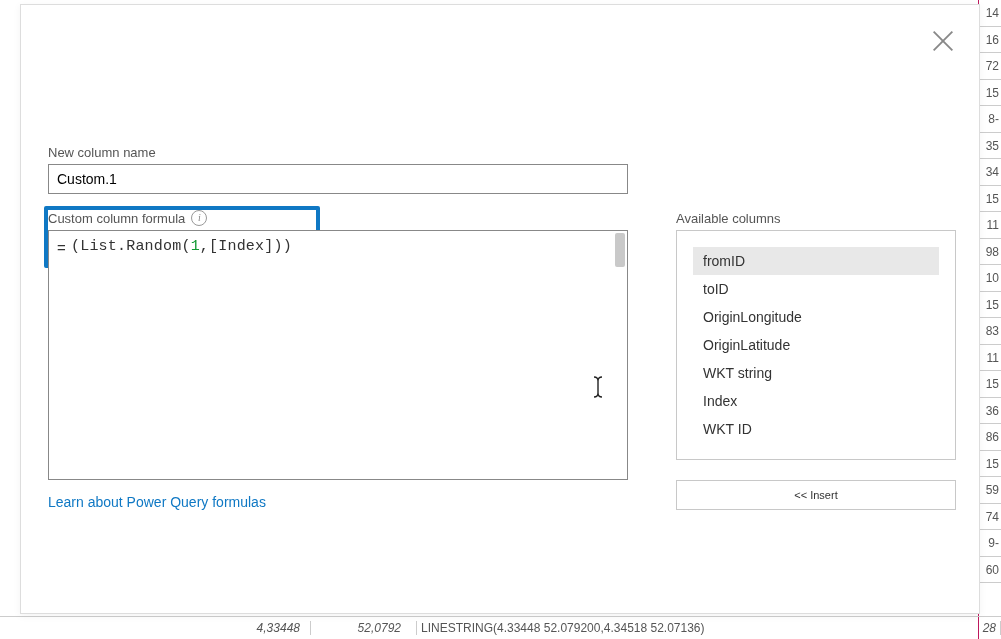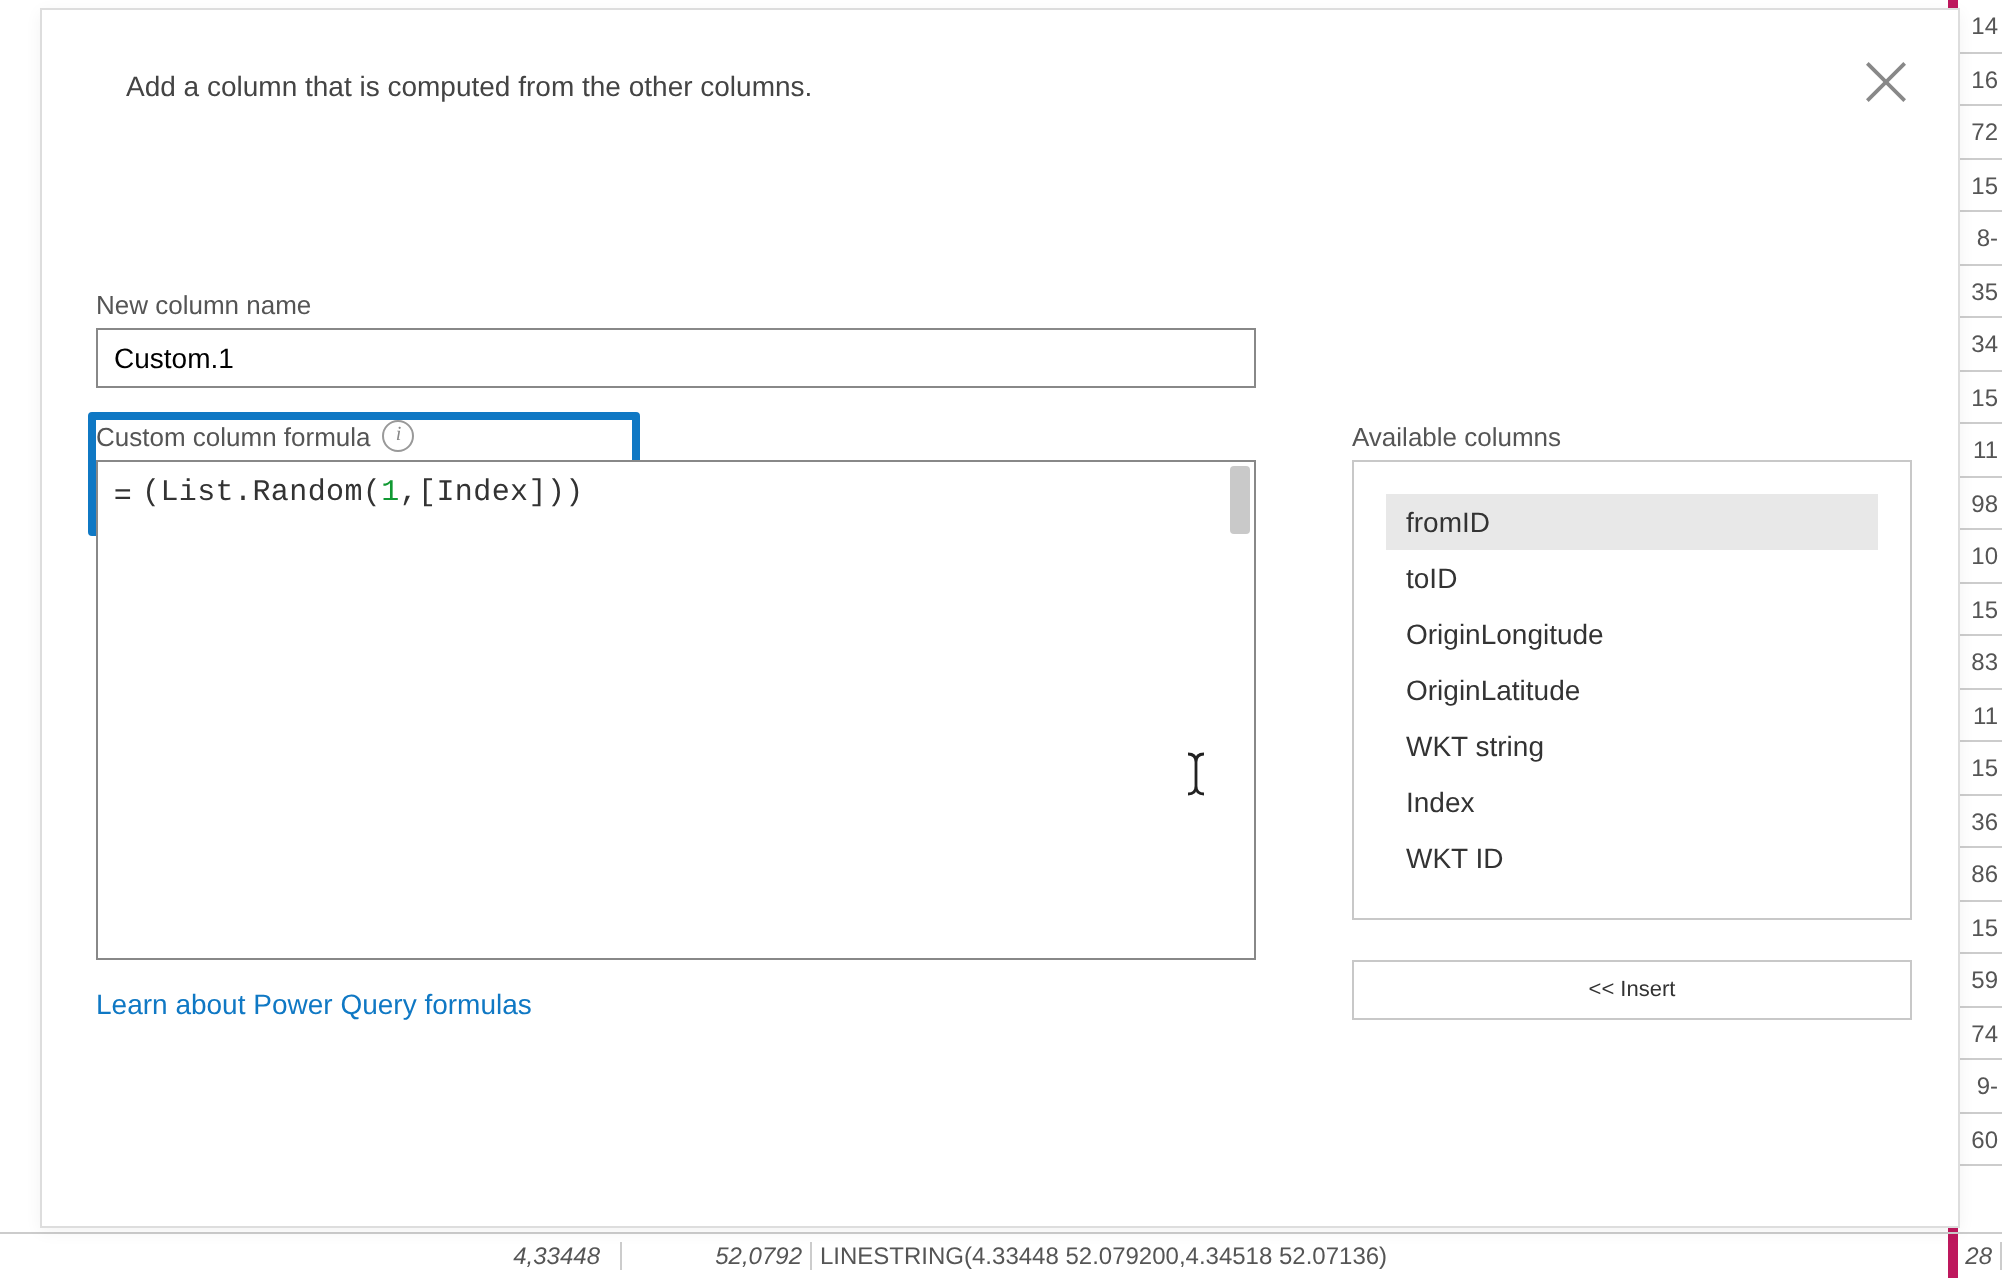--- a/index.html
+++ b/index.html
@@ -13,21 +13,21 @@
     background: #fff;
     overflow: hidden;
     position: relative;
   }
   .bg-grid {
     position: absolute;
     right: 0;
     top: 0;
     bottom: 0;
     width: 22px;
-    border-left: 5px solid #be185d;
+    border-left: 1px solid #be185d;
   }
   .bg-cell {
     height: 26.5px;
     border-bottom: 1px solid #ccc;
     font-size: 12px;
     text-align: right;
     padding-right: 2px;
     color: #555;
     box-sizing: border-box;
     line-height: 26px;
@@ -47,21 +47,21 @@
   .bg-bottom-row .c1 {
     width: 300px;
     text-align: right;
     padding-right: 10px;
     font-style: italic;
     border-right: 1px solid #ccc;
   }
   .bg-bottom-row .c2 {
     width: 90px;
     text-align: right;
-    padding-right: 4px;
+    padding-right: 15px;
     font-style: italic;
     border-right: 1px solid #ccc;
   }
   .bg-bottom-row .c3 {
     flex: 1;
     padding-left: 4px;
   }
   .bg-bottom-row .c4 {
     width: 40px;
     text-align: right;
@@ -318,21 +318,20 @@
 
 <div class="dialog">
 
   <div class="close-x">
     <svg viewBox="0 0 24 24">
       <line x1="4" y1="4" x2="20" y2="20" stroke="#888" stroke-width="1.6"></line>
       <line x1="20" y1="4" x2="4" y2="20" stroke="#888" stroke-width="1.6"></line>
     </svg>
   </div>
 
-  <div class="subtitle">Add a column that is computed from the other columns.</div>
 
   <div class="left-col">
     <div class="field-label">New column name</div>
     <input class="text-input" type="text" value="Custom.1" style="">
 
     <div class="formula-wrap">
       
       <div class="highlight-box" style="left:-4px; top:-4px; width:268px; height:54px;"></div>
 
       <div class="field-label" style="position:relative;">

